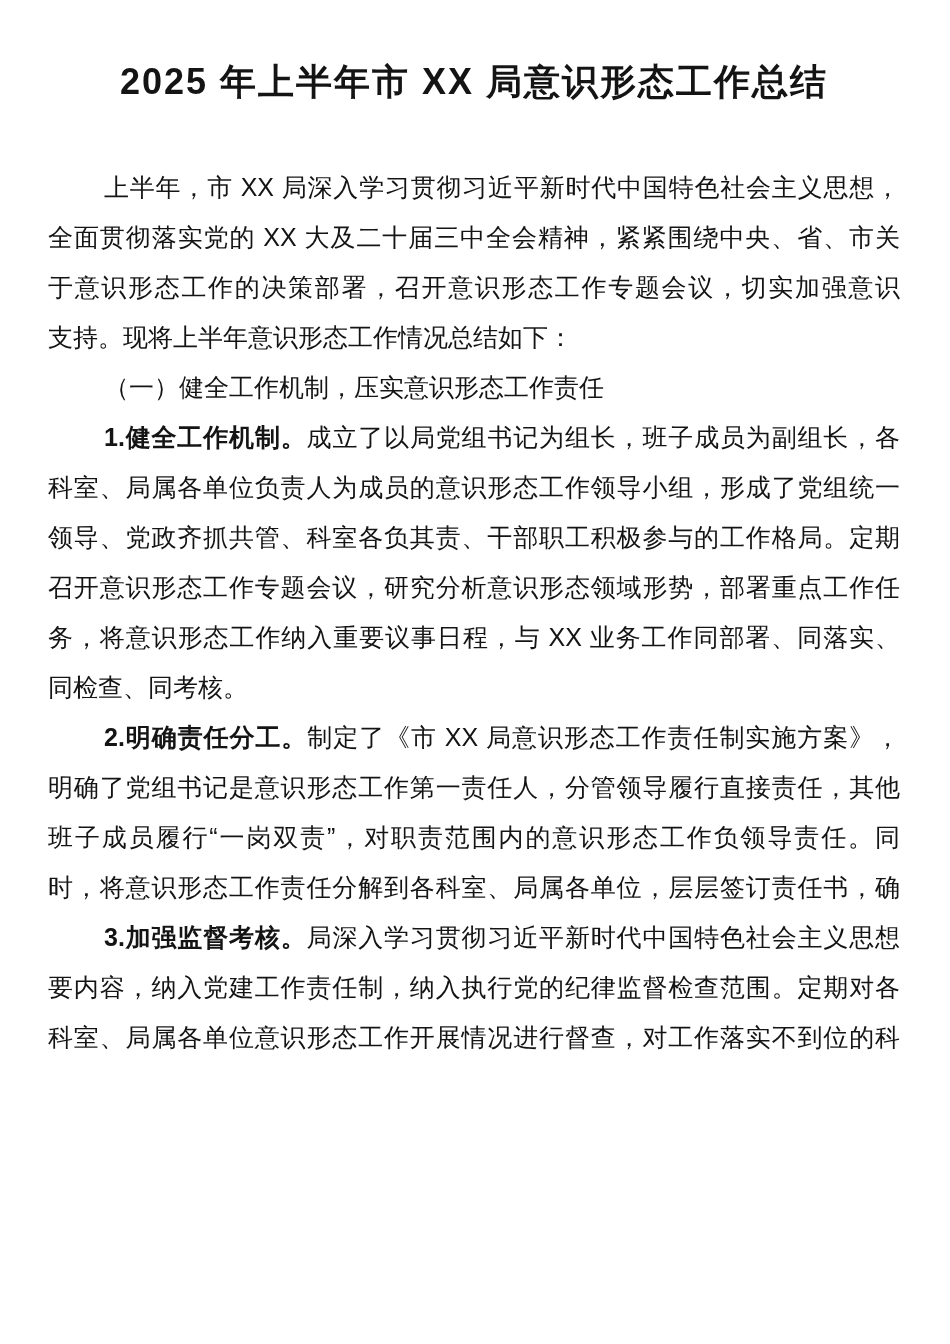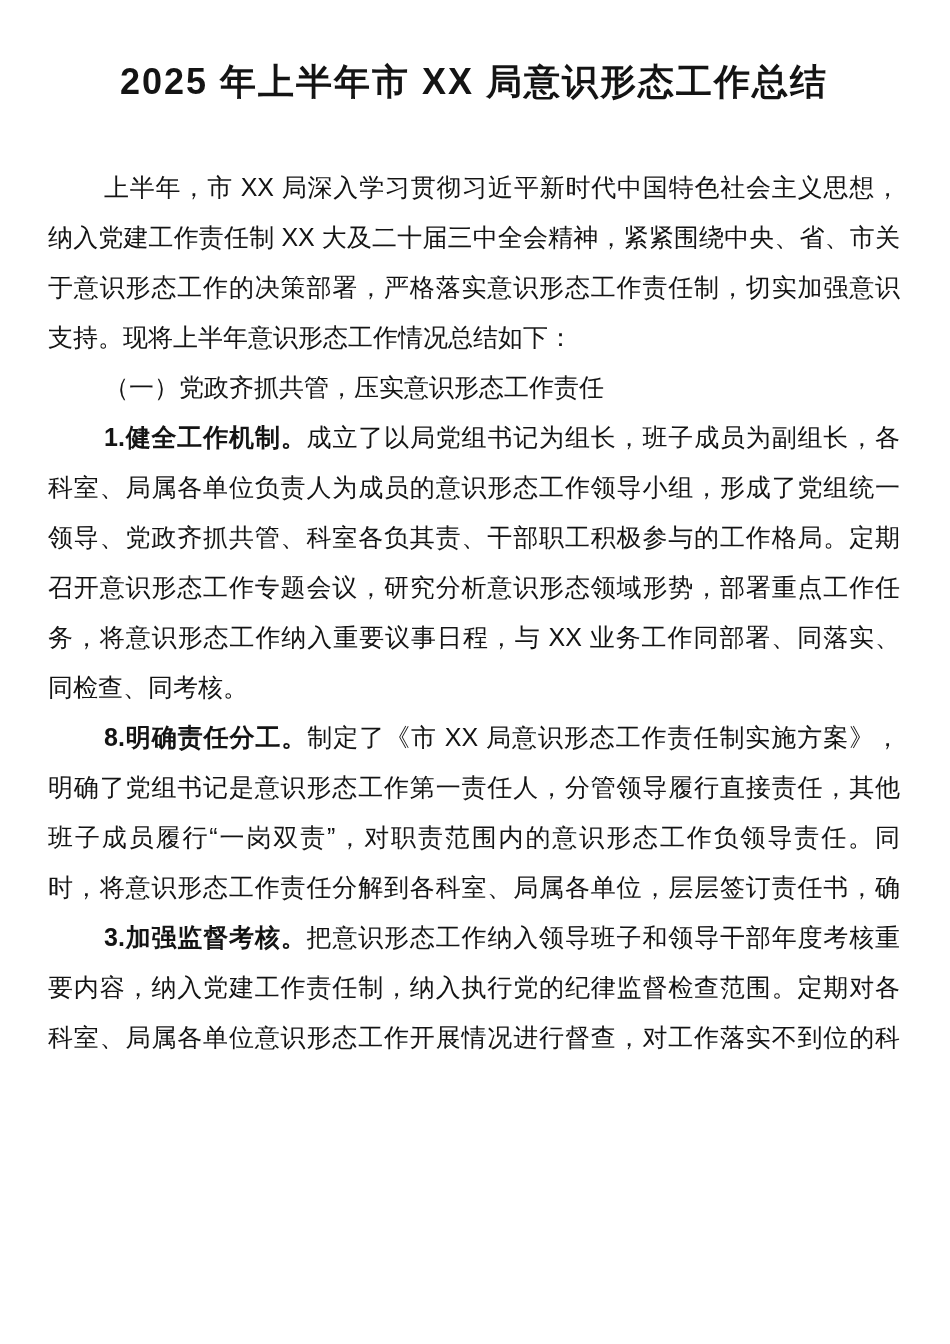--- a/index.html
+++ b/index.html
@@ -54,40 +54,40 @@
   }
 </style>
 </head>
 <body style="color: rgb(20, 20, 20); background: rgb(255, 255, 255);">
 
 <div class="page">
   <h1 class="doc-title">2025 年上半年市 XX 局意识形态工作总结</h1>
   <div id="doc-body">
       <div class="paragraph">
         <div class="line indent justify"><span>上半年，市 XX 局深入学习贯彻习近平新时代中国特色社会主义思想，</span></div>
-        <div class="line justify"><span>纳入党建工作责任制 XX 大及二十届三中全会精神，紧紧围绕中央、省、市关</span></div>
-        <div class="line justify"><span>于意识形态工作的决策部署，严格落实意识形态工作责任制，切实加强意识</span></div>
+        <div class="line justify"><span>全面贯彻落实党的 XX 大及二十届三中全会精神，紧紧围绕中央、省、市关</span></div>
+        <div class="line justify"><span>于意识形态工作的决策部署，召开意识形态工作专题会议，切实加强意识</span></div>
         <div class="line"><span>支持。现将上半年意识形态工作情况总结如下：</span></div>
       </div>
       <div class="paragraph">
-        <div class="line indent"><span>（一）党政齐抓共管，压实意识形态工作责任</span></div>
+        <div class="line indent"><span>（一）健全工作机制，压实意识形态工作责任</span></div>
       </div>
       <div class="paragraph">
         <div class="line indent justify"><b>1.健全工作机制。</b><span>成立了以局党组书记为组长，班子成员为副组长，各</span></div>
         <div class="line justify"><span>科室、局属各单位负责人为成员的意识形态工作领导小组，形成了党组统一</span></div>
         <div class="line justify"><span>领导、党政齐抓共管、科室各负其责、干部职工积极参与的工作格局。定期</span></div>
         <div class="line justify"><span>召开意识形态工作专题会议，研究分析意识形态领域形势，部署重点工作任</span></div>
         <div class="line justify"><span>务，将意识形态工作纳入重要议事日程，与 XX 业务工作同部署、同落实、</span></div>
         <div class="line"><span>同检查、同考核。</span></div>
       </div>
       <div class="paragraph">
-        <div class="line indent justify"><b>8.明确责任分工。</b><span>制定了《市 XX 局意识形态工作责任制实施方案》，</span></div>
+        <div class="line indent justify"><b>2.明确责任分工。</b><span>制定了《市 XX 局意识形态工作责任制实施方案》，</span></div>
         <div class="line justify"><span>明确了党组书记是意识形态工作第一责任人，分管领导履行直接责任，其他</span></div>
         <div class="line justify"><span>班子成员履行“一岗双责”，对职责范围内的意识形态工作负领导责任。同</span></div>
         <div class="line justify"><span>时，将意识形态工作责任分解到各科室、局属各单位，层层签订责任书，确</span></div>
       </div>
       <div class="paragraph">
-        <div class="line indent justify"><b>3.加强监督考核。</b><span>把意识形态工作纳入领导班子和领导干部年度考核重</span></div>
+        <div class="line indent justify"><b>3.加强监督考核。</b><span>局深入学习贯彻习近平新时代中国特色社会主义思想</span></div>
         <div class="line justify"><span>要内容，纳入党建工作责任制，纳入执行党的纪律监督检查范围。定期对各</span></div>
         <div class="line justify"><span>科室、局属各单位意识形态工作开展情况进行督查，对工作落实不到位的科</span></div>
       </div>
     </div>
 </div>
 
 </body></html>

